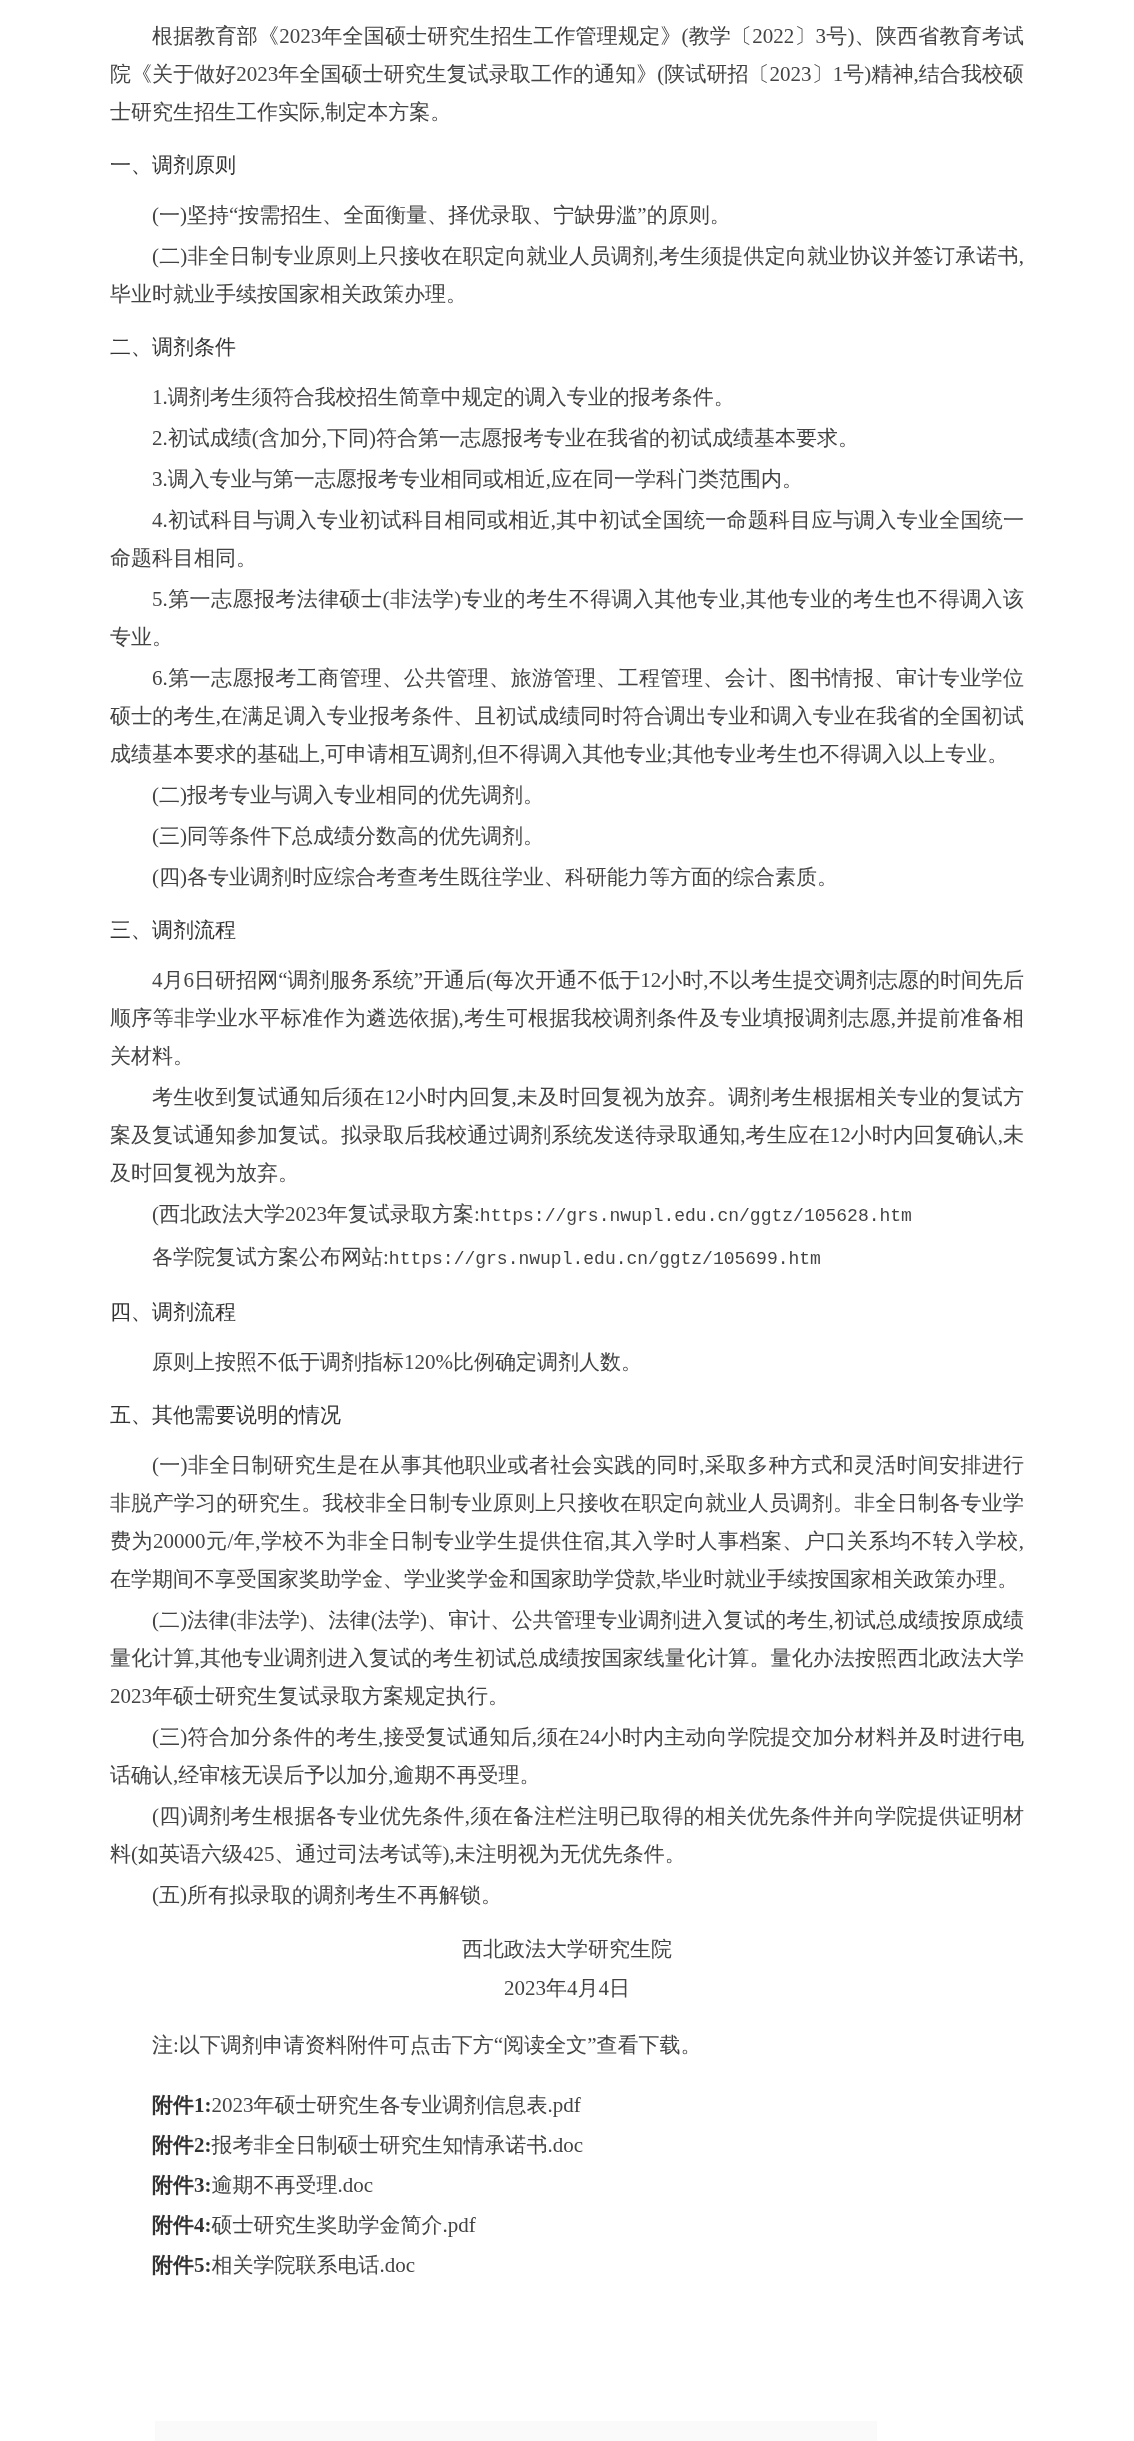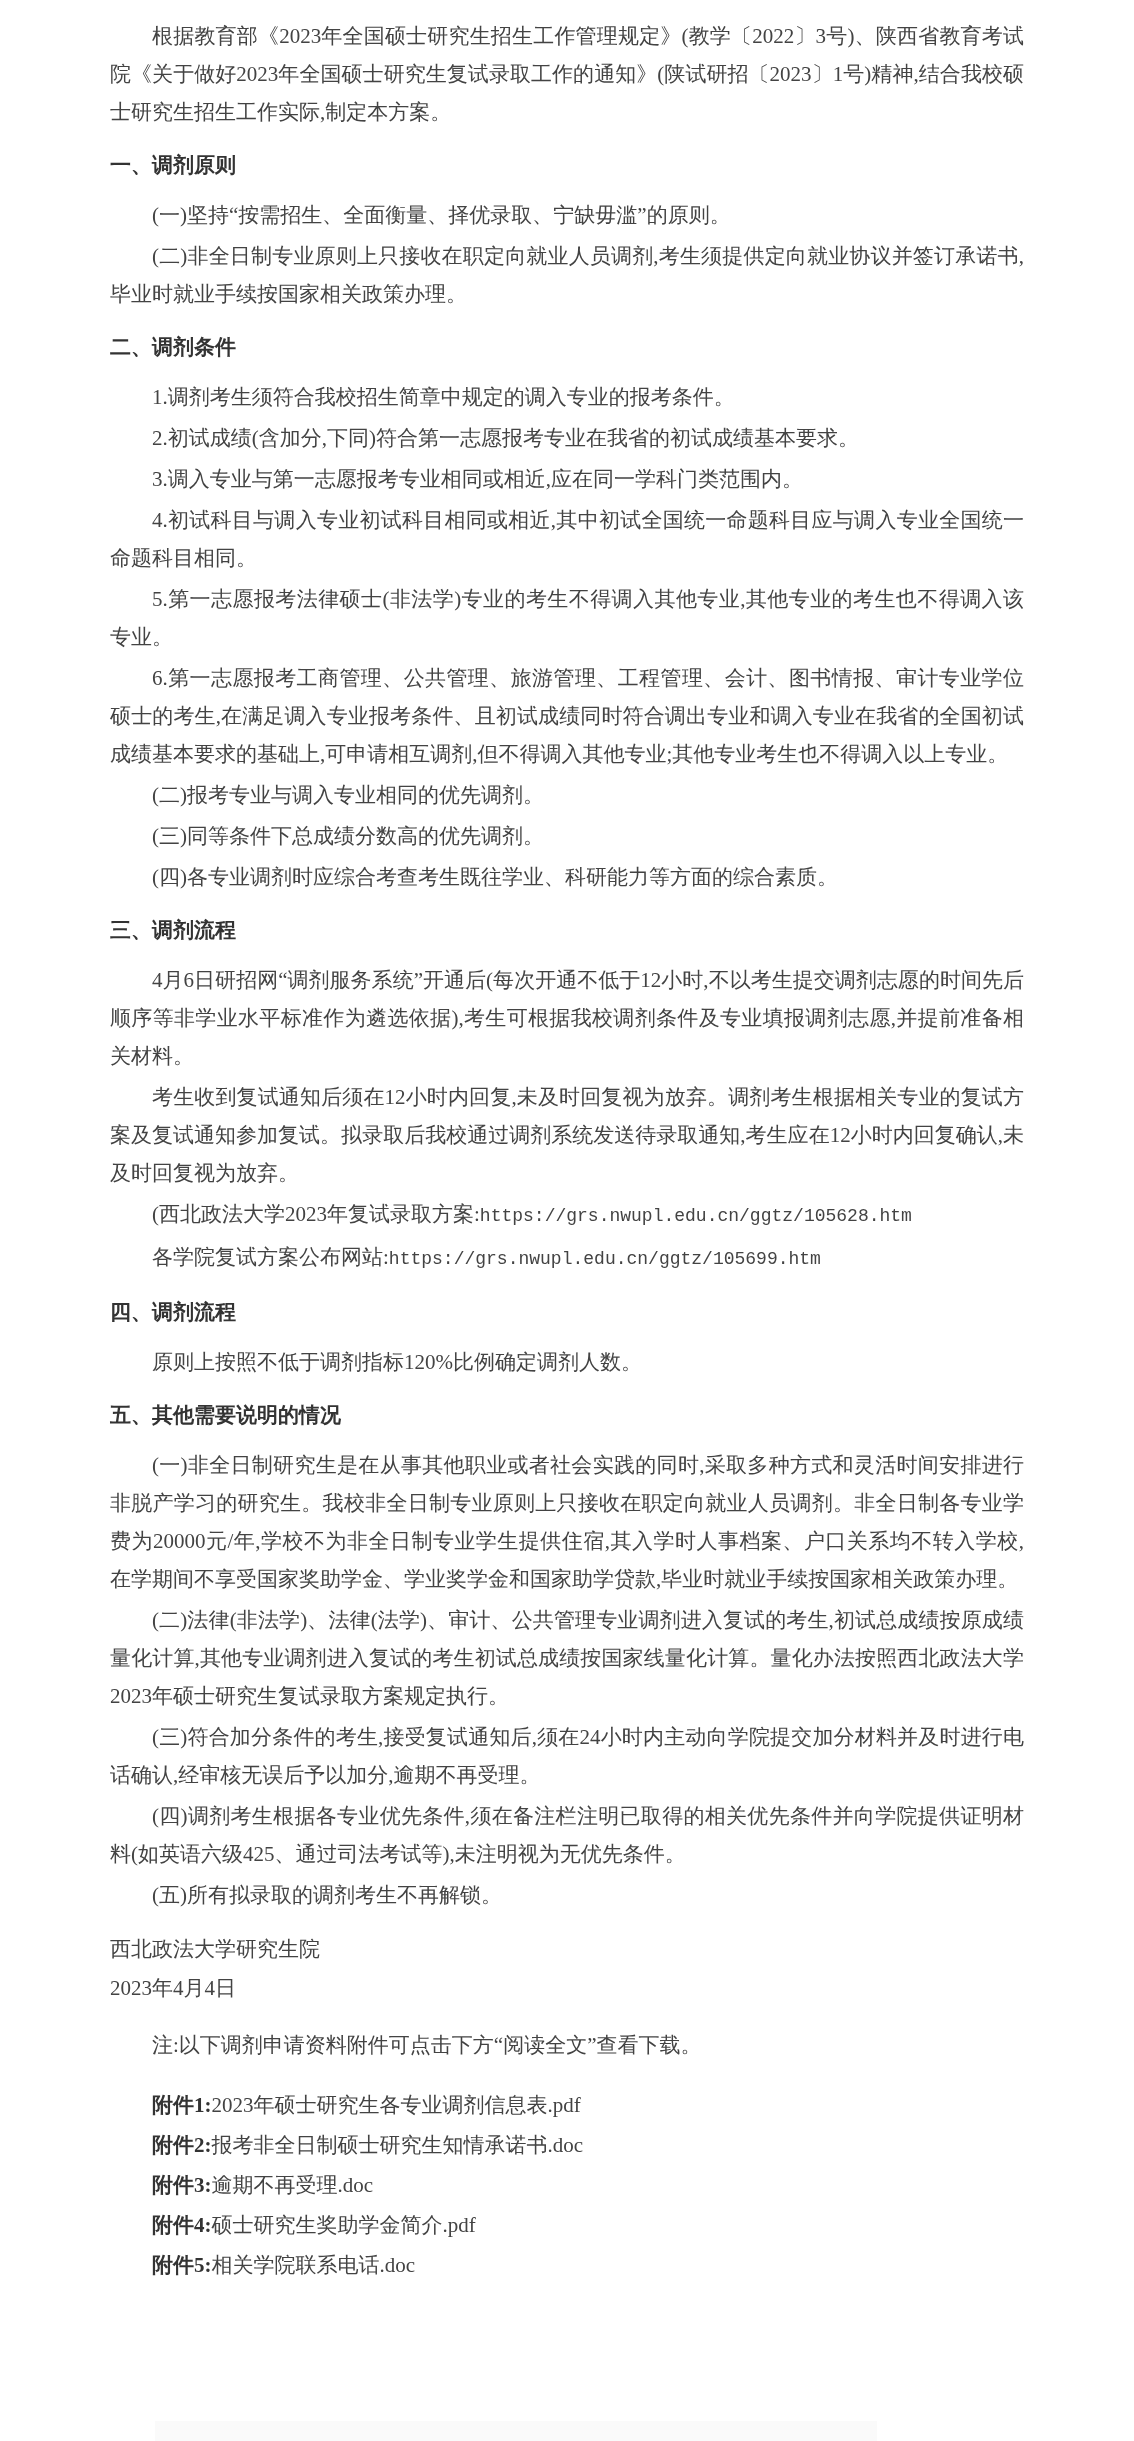--- a/index.html
+++ b/index.html
@@ -18,32 +18,32 @@
     line-height: 38px;
     text-align: justify;
   }
   .para {
     margin: 3px 0;
     text-indent: 2em;
   }
   .heading {
     margin: 15px 0 12px 0;
     font-size: 21px;
-    font-weight: bold;
+    font-weight: normal;
     color: #333333;
     text-indent: 0;
     line-height: 38px;
   }
   .url {
     font-family: "Liberation Mono", "DejaVu Sans Mono", monospace;
     font-size: 18px;
     letter-spacing: 0;
   }
   .signature {
-    text-align: left;
+    text-align: center;
     margin-top: 16px;
     line-height: 39px;
   }
   .note-line {
     margin-top: 18px;
     text-indent: 2em;
   }
   .attachments {
     margin-top: 10px;
   }

